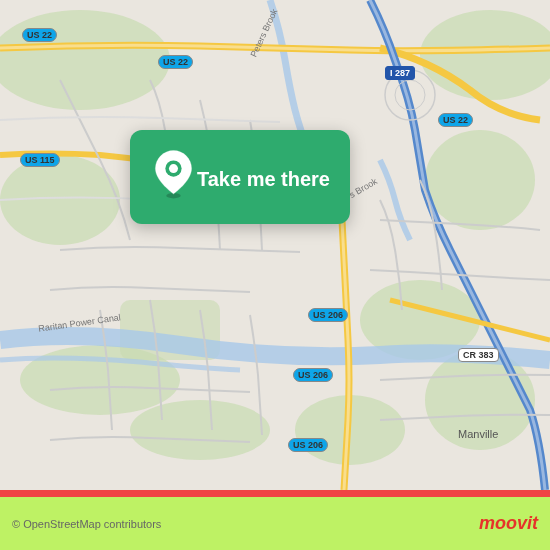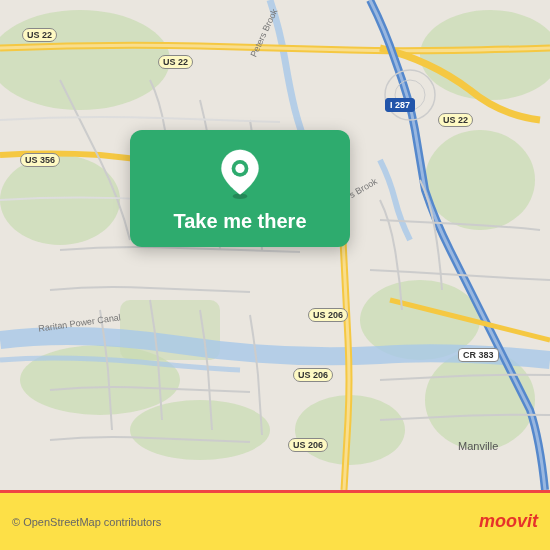--- a/index.html
+++ b/index.html
@@ -28,21 +28,21 @@
 
     
     #take-me-there-overlay {
       position: absolute;
       top: 130px;
       left: 130px;
       width: 220px;
       background: #2eab6e;
       border-radius: 12px;
       display: flex;
-      flex-direction: column;
+      flex-direction: row;
       align-items: center;
       padding: 18px 20px 14px;
       box-shadow: 0 4px 16px rgba(0,0,0,0.25);
       cursor: pointer;
     }
 
     #location-pin {
       width: 52px;
       height: 52px;
       margin-bottom: 10px;
@@ -52,26 +52,26 @@
       color: white;
       font-size: 20px;
       font-weight: 600;
       white-space: nowrap;
     }
 
     
     #bottom-bar {
       width: 550px;
       height: 60px;
-      background: #fde047;
+      background: #bef264;
       display: flex;
       align-items: center;
       justify-content: space-between;
       padding: 0 12px;
-      border-top: 3px solid #ef4444;
+      border-top: 7px solid #ef4444;
     }
 
     #copyright-text {
       font-size: 11px;
       color: #666;
     }
 
     #address-text {
       font-size: 13px;
       color: #333;
@@ -97,21 +97,21 @@
       position: absolute;
       border-radius: 4px;
       font-size: 9px;
       font-weight: bold;
       padding: 1px 4px;
       border: 1.5px solid #888;
       background: white;
       color: #333;
     }
     .road-badge-us {
-      background: #fef9c3;
+      background: #0ea5e9;
       color: #333;
       border-color: #888;
       border-radius: 7px;
     }
     .road-badge-interstate {
       background: #2255aa;
       color: white;
       border-color: #2255aa;
       border-radius: 3px;
     }
@@ -187,32 +187,32 @@
     <path d="M 50 440 Q 100 435 150 438 Q 200 440 250 442" fill="none" stroke="#ccc" stroke-width="2"></path>
 
     <circle cx="410" cy="95" r="25" fill="none" stroke="#ccc" stroke-width="1.5"></circle>
     <circle cx="410" cy="95" r="15" fill="none" stroke="#ccc" stroke-width="1"></circle>
   </svg>
 
   
   <div class="road-badge road-badge-us" style="top:28px;left:22px;">US 22</div>
   <div class="road-badge road-badge-us" style="top:55px;left:158px;">US 22</div>
   <div class="road-badge road-badge-us" style="top:113px;left:438px;">US 22</div>
-  <div class="road-badge road-badge-interstate" style="top:98px;left:385px;">I 287</div>
-  <div class="road-badge road-badge-us" style="top:153px;left:20px;">US 356</div>
+  <div class="road-badge road-badge-interstate" style="top:66px;left:385px;">I 287</div>
+  <div class="road-badge road-badge-us" style="top:153px;left:20px;">US 115</div>
   <div class="road-badge road-badge-us" style="top:308px;left:308px;">US 206</div>
   <div class="road-badge road-badge-us" style="top:368px;left:293px;">US 206</div>
   <div class="road-badge road-badge-us" style="top:438px;left:288px;">US 206</div>
   <div class="road-badge road-badge-cr" style="top:348px;left:458px;">CR 383</div>
 
   
   <div style="position:absolute;top:28px;left:238px;font-size:9px;color:#777;transform:rotate(-65deg);white-space:nowrap;">Peters Brook</div>
   <div style="position:absolute;top:183px;left:348px;font-size:9px;color:#777;transform:rotate(-30deg);white-space:nowrap;">s Brook</div>
   <div style="position:absolute;top:318px;left:38px;font-size:9px;color:#777;transform:rotate(-8deg);white-space:nowrap;">Raritan Power Canal</div>
-  <div style="position:absolute;top:428px;left:458px;font-size:11px;color:#555;font-weight:500;margin-top:12px;">Manville</div>
+  <div style="position:absolute;top:428px;left:458px;font-size:11px;color:#555;font-weight:500;">Manville</div>
 
   
   <div id="take-me-there-overlay">
 
     <svg id="location-pin" viewBox="0 0 52 56" xmlns="http://www.w3.org/2000/svg">
       <ellipse cx="26" cy="52" rx="8" ry="3" fill="rgba(0,0,0,0.2)"></ellipse>
       <path d="M26 2 C15 2 6 11 6 22 C6 36 26 50 26 50 C26 50 46 36 46 22 C46 11 37 2 26 2 Z" fill="white" stroke="rgba(255,255,255,0.3)" stroke-width="1"></path>
       <circle cx="26" cy="22" r="9" fill="#2eab6e"></circle>
       <circle cx="26" cy="22" r="5" fill="white"></circle>
     </svg>

